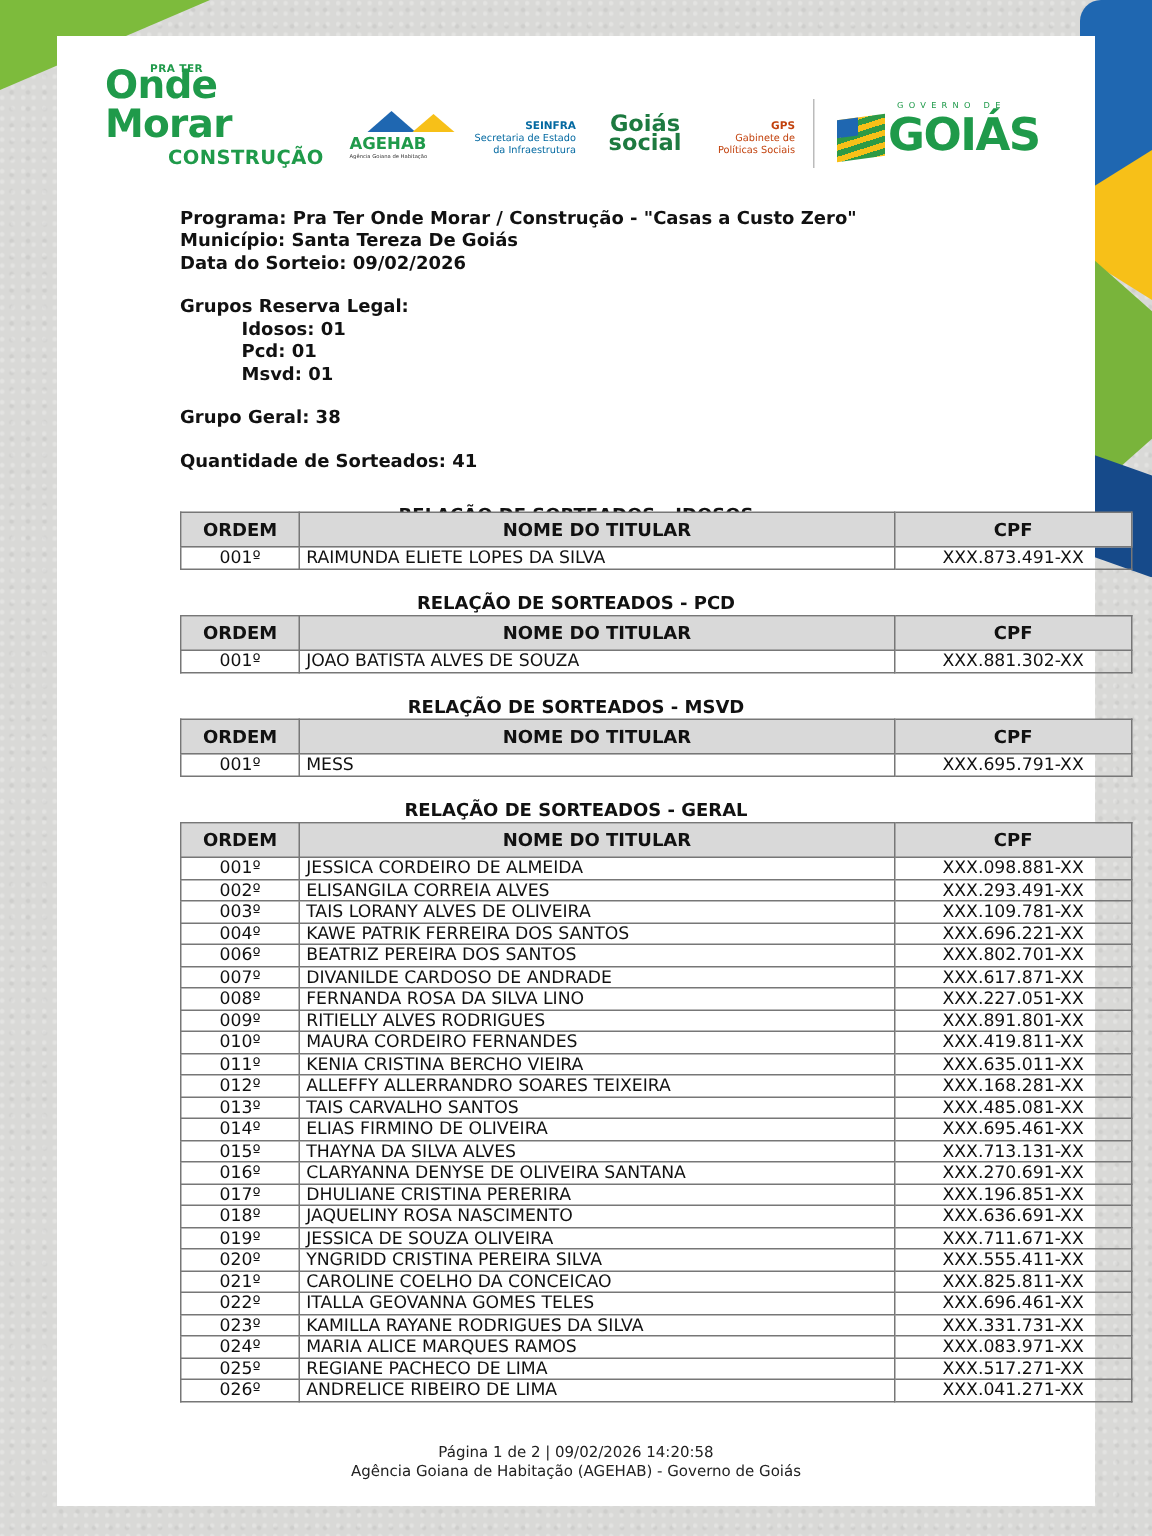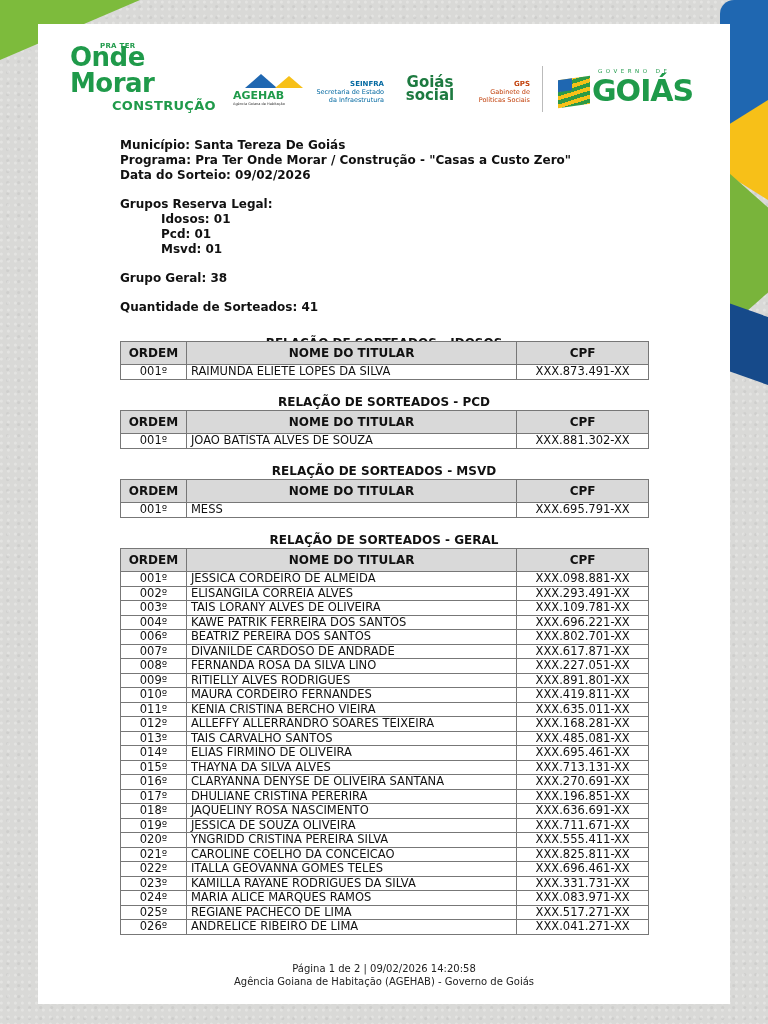--- a/index.html
+++ b/index.html
@@ -63,21 +63,21 @@
   .logo-goias .flag .stars { position: absolute; left: 0; top: 0; width: 14px; height: 12px; background: #1f67b1; }
   .logo-goias .word { position: absolute; left: 34px; top: 6px; font-size: 30px; font-weight: bold; color: #1f9a4a; letter-spacing: -1px; line-height: 34px; }
 
   
   .meta { position: absolute; left: 82px; top: 114px; font-size: 12px; font-weight: bold; color: #111; line-height: 15px; }
   .meta .indent { padding-left: 41px; }
   .meta .gap { height: 14px; }
 
   
   .section-title { position: absolute; left: 82px; width: 528px; text-align: center; font-size: 12px; font-weight: bold; color: #111; }
-  table.list { position: absolute; left: 82px; width: 529px; border-collapse: collapse; font-size: 11.5px; color: #111; }
+  table.list { position: absolute; left: 82px; width: 635px; border-collapse: collapse; font-size: 11.5px; color: #111; }
   table.list th { background: #d9d9d9; font-weight: bold; height: 22px; border: 1px solid #777; padding: 0; font-size: 12px; }
   table.list td { border: 1px solid #777; height: 13.5px; line-height: 13px; padding: 0; white-space: nowrap; }
   table.list col.c1 { width: 66px; }
   table.list col.c2 { width: 331px; }
   table.list col.c3 { width: 132px; }
   table.list td.ord { text-align: center; }
   table.list td.nome { padding-left: 4px; }
   table.list td.cpf { text-align: center; }
 
   .footer { position: absolute; left: 0; width: 692px; top: 938px; text-align: center; font-size: 10px; color: #222; line-height: 13px; }
@@ -134,22 +134,22 @@
     <div class="logo-goias">
       <span class="gov">GOVERNO DE</span>
       <div class="flag">
           <div class="stars"></div>
         </div>
       <span class="word">GOIÁS</span>
     </div>
   </div>
 
   <div class="meta">
+    <div>Programa: Pra Ter Onde Morar / Construção - "Casas a Custo Zero"</div>
     <div>Município: Santa Tereza De Goiás</div>
-    <div>Programa: Pra Ter Onde Morar / Construção - "Casas a Custo Zero"</div>
     <div>Data do Sorteio: 09/02/2026</div>
     <div class="gap"></div>
     <div>Grupos Reserva Legal:</div>
     <div class="indent">Idosos: 01</div>
     <div class="indent">Pcd: 01</div>
     <div class="indent">Msvd: 01</div>
     <div class="gap"></div>
     <div>Grupo Geral: 38</div>
     <div class="gap"></div>
     <div>Quantidade de Sorteados: 41</div>

